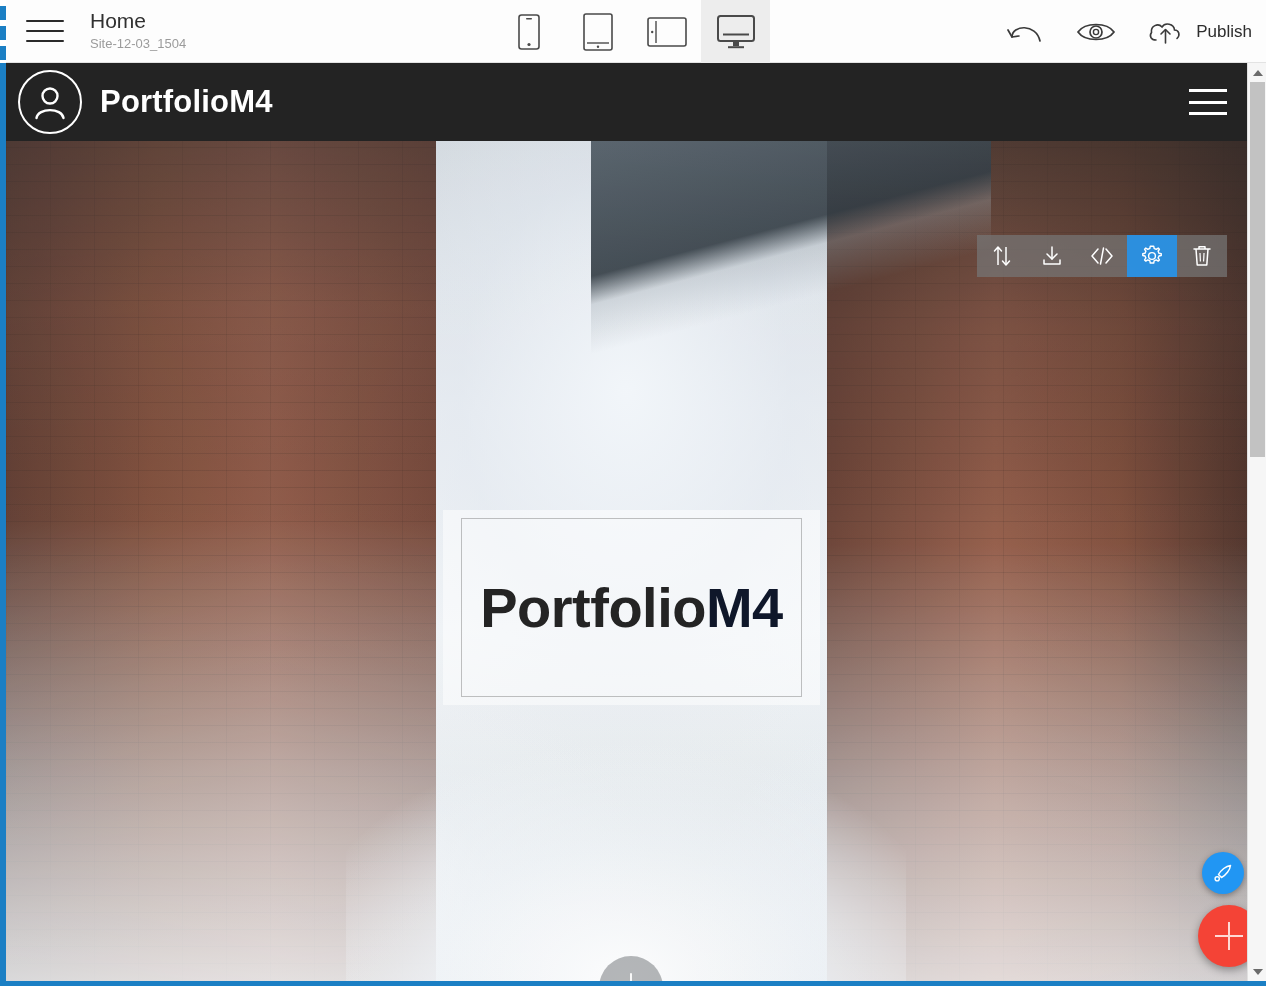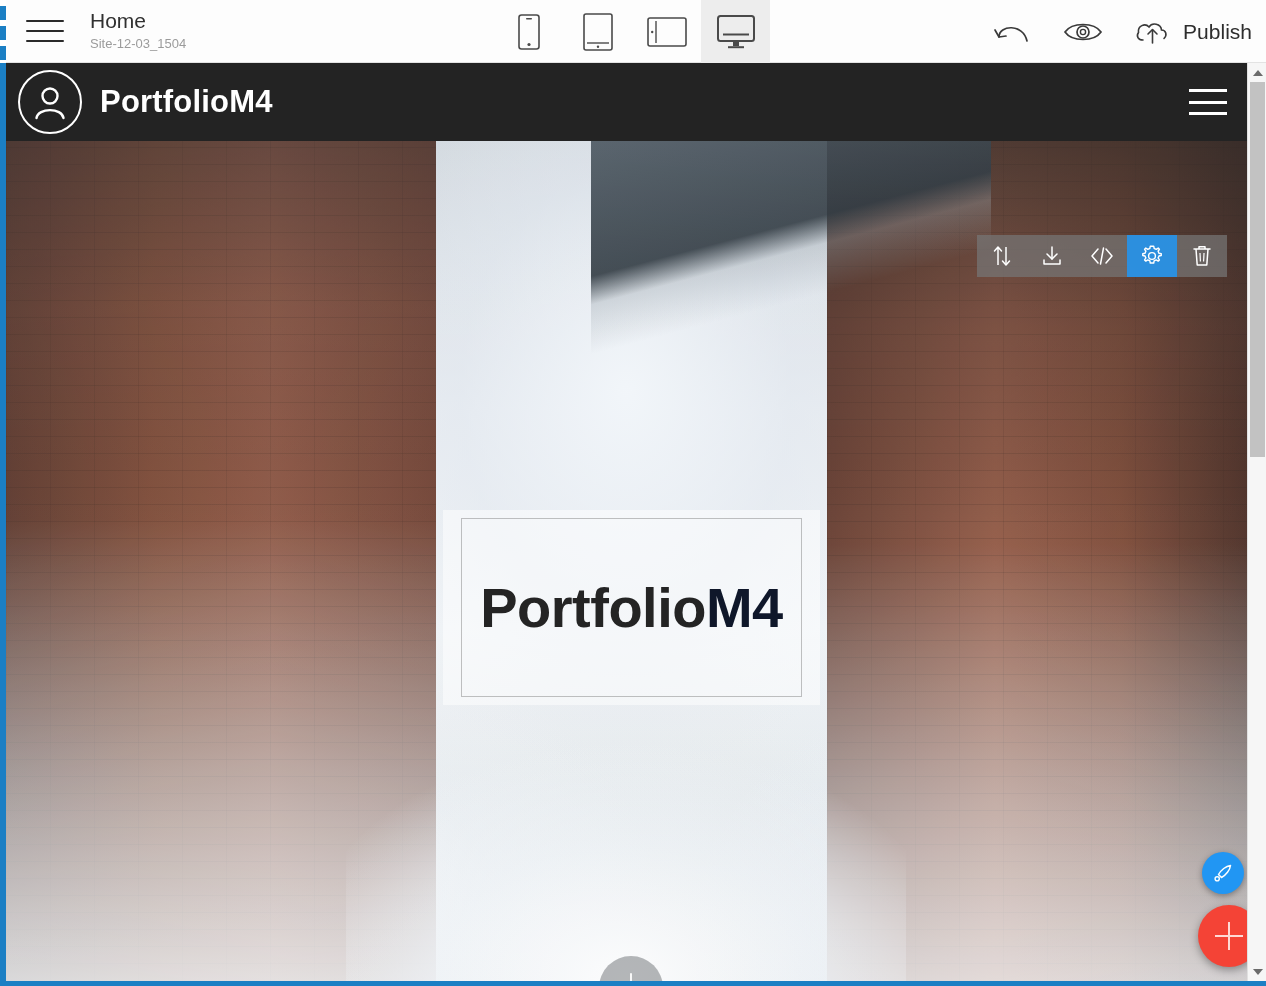--- a/index.html
+++ b/index.html
@@ -86,21 +86,21 @@
 
   .right-tools {
     position: absolute; right: 14px; top: 0;
     height: 63px;
     display: flex; align-items: center; gap: 30px;
   }
   .rt-btn {
     display: flex; align-items: center; gap: 10px;
     cursor: pointer; color: #3a3a3a;
   }
-  .publish-label { font-size: 21px; color: #2d2d2d; }
+  .publish-label { font-size: 17px; color: #2d2d2d; }
 
   
   .canvas {
     position: absolute; left: 6px; top: 63px;
     width: 1241px; height: 918px;
     overflow: hidden;
   }
 
   
   .site-header {

